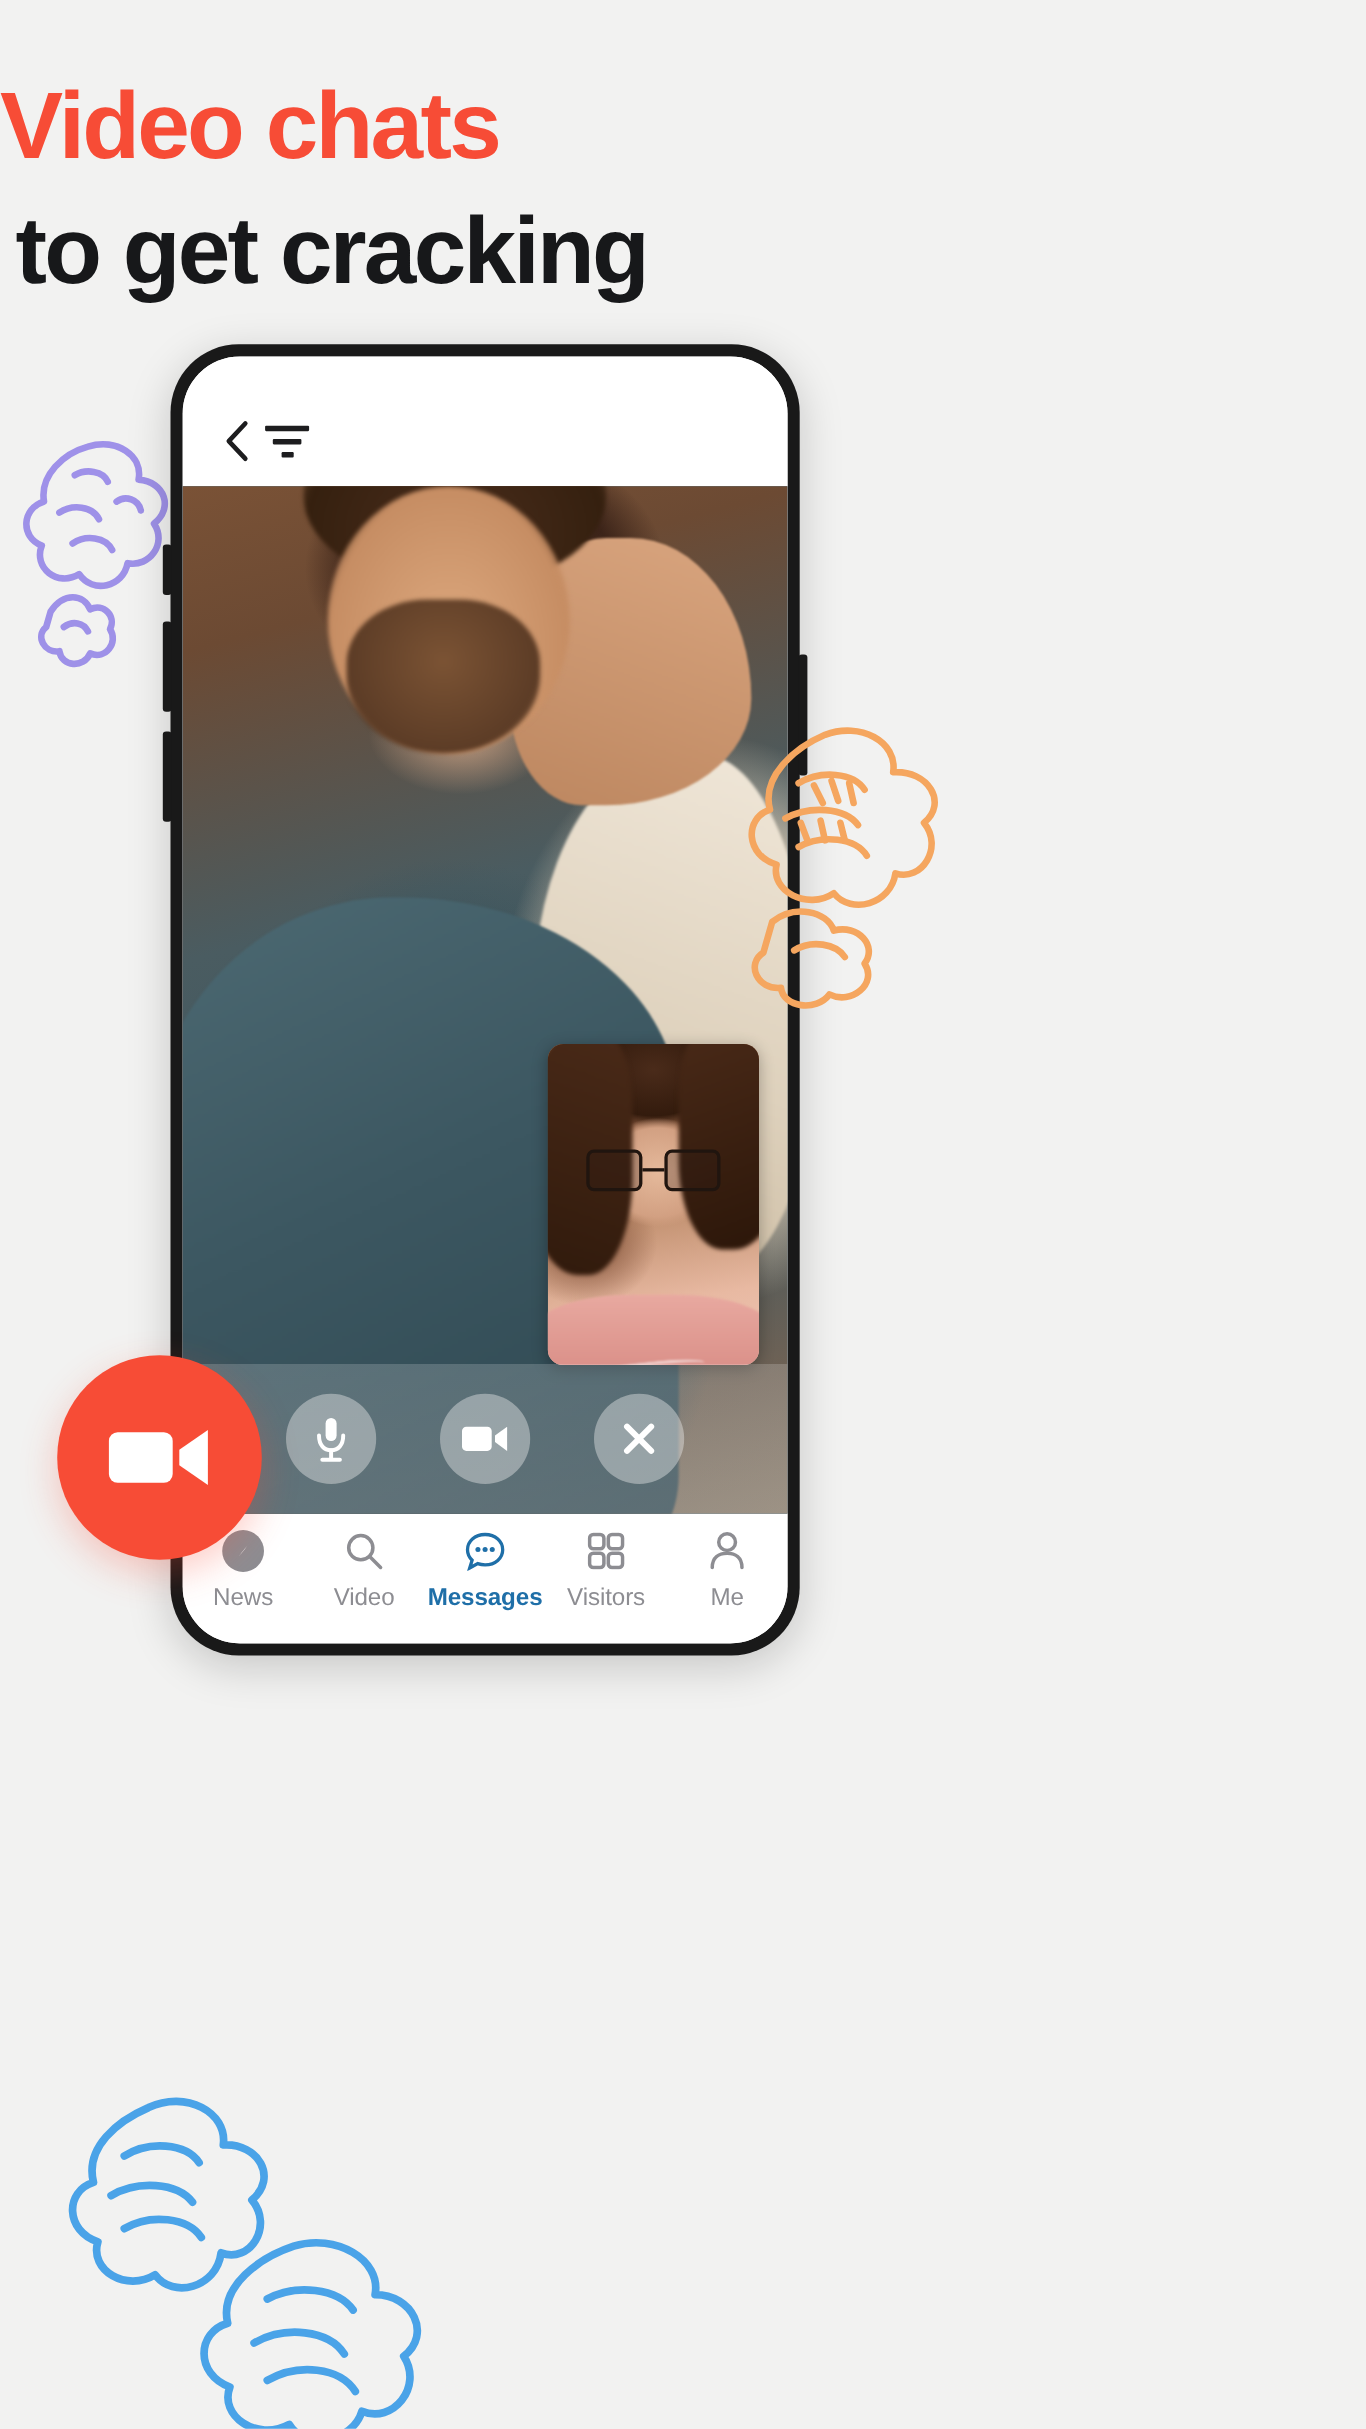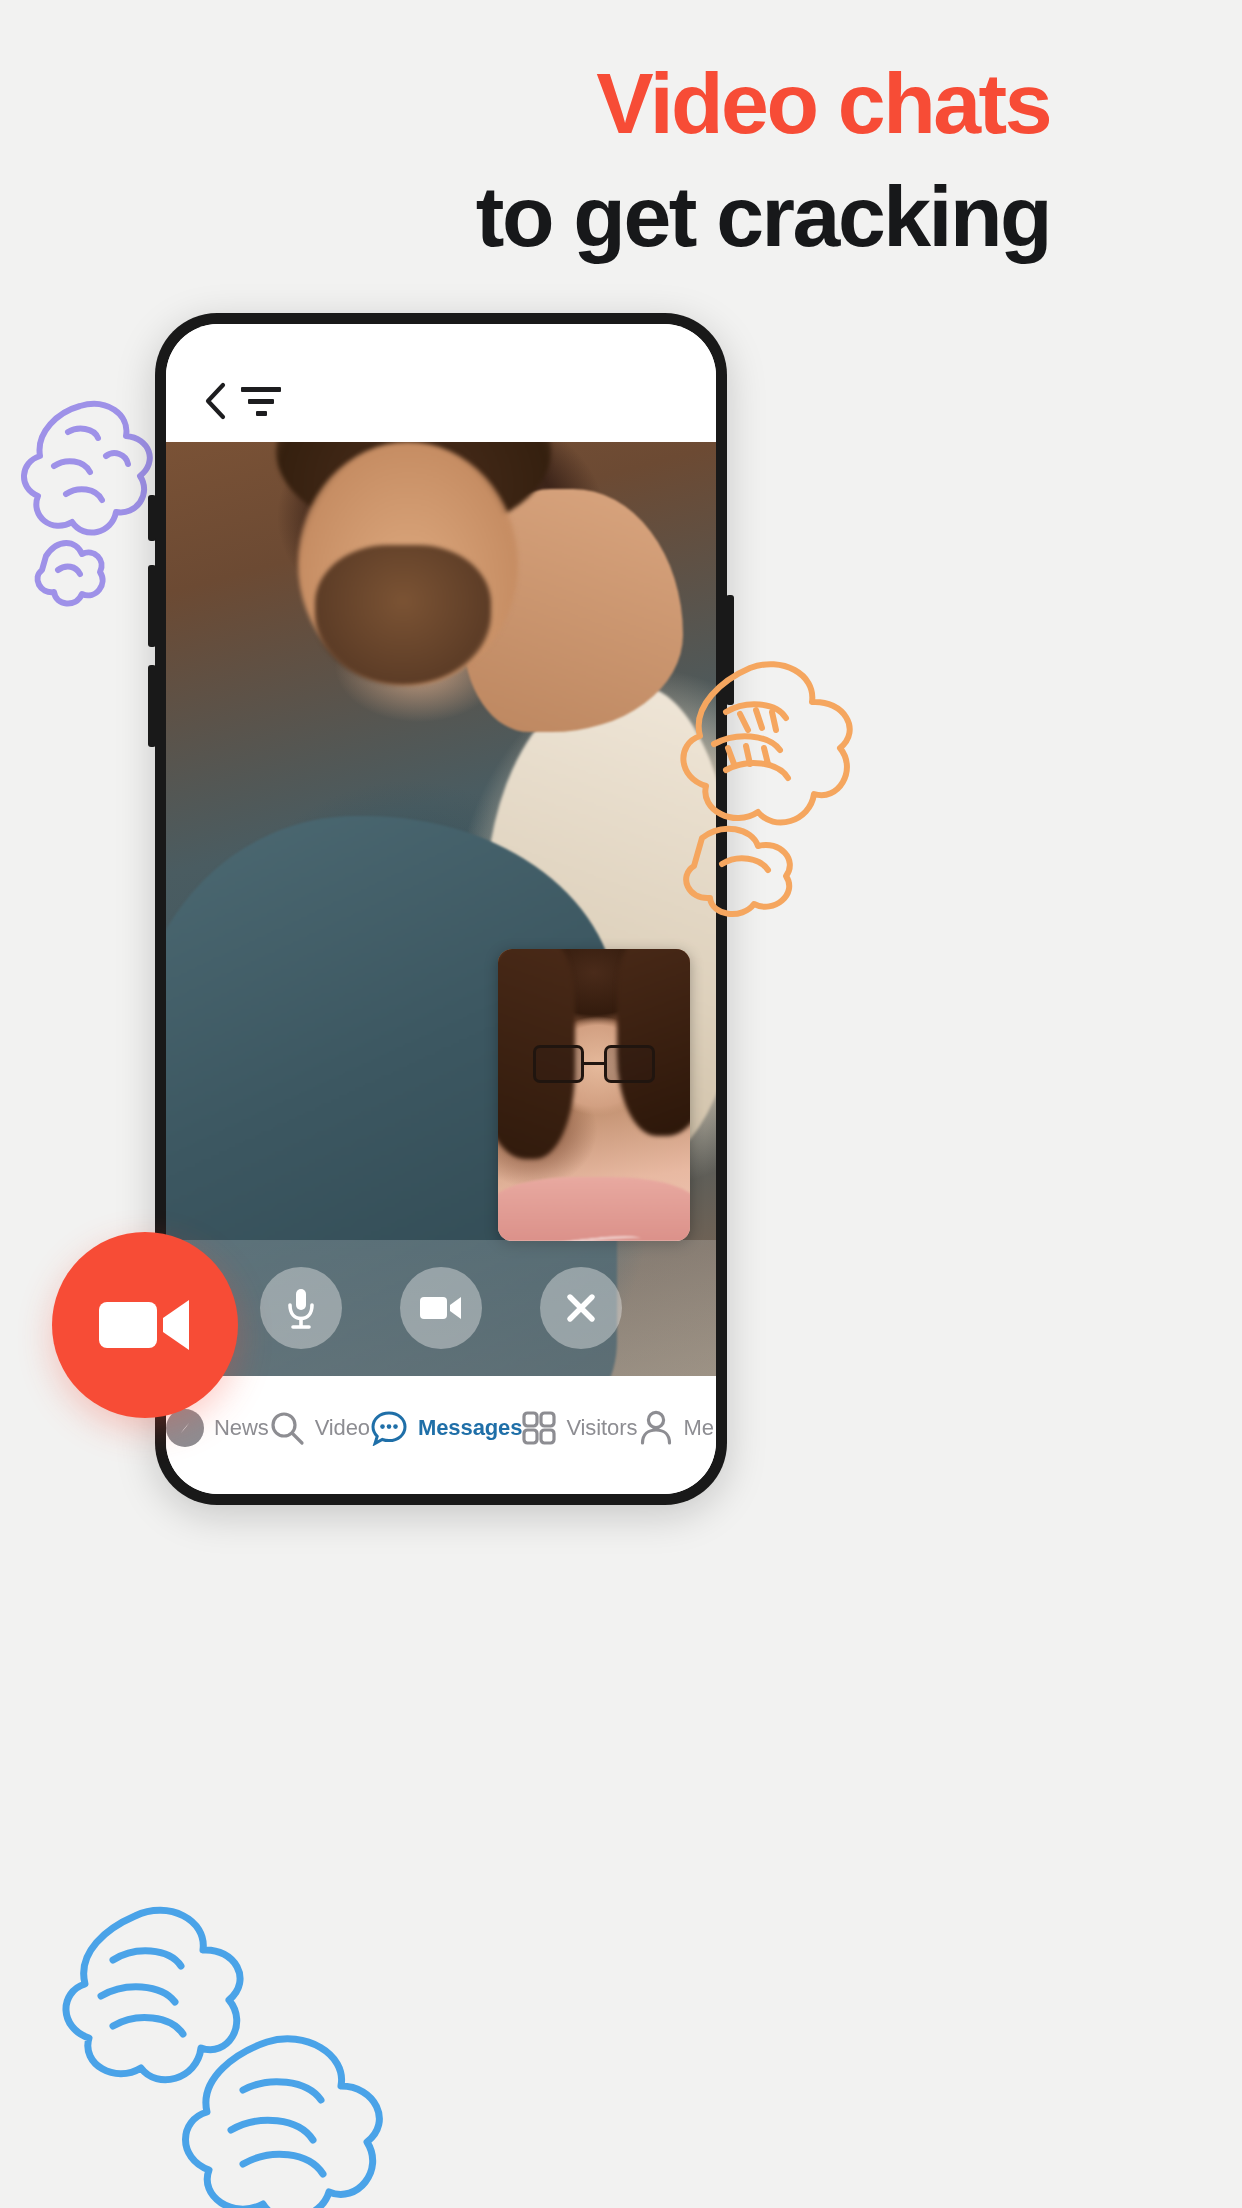--- a/index.html
+++ b/index.html
@@ -12,24 +12,24 @@
 
   body {
     background: #f2f2f1;
     font-family: "Liberation Sans", sans-serif;
     position: relative;
   }
 
   
   .headline-block {
     position: absolute;
-    top: 60px;
+    top: 72px;
     left: 0;
     width: 1050px;
-    text-align: right;
+    text-align: left;
     z-index: 5;
   }
   .headline-line1 {
     font-size: 86px;
     font-weight: 700;
     line-height: 1.02;
     letter-spacing: -2.5px;
     color: #f74c36;
     display: block;
   }
@@ -283,21 +283,21 @@
     flex: 0 0 auto;
     height: 118px;
     background: #ffffff;
     display: flex;
     align-items: center;
     padding-bottom: 14px;
   }
   .tab {
     flex: 1;
     display: flex;
-    flex-direction: row;
+    flex-direction: column;
     align-items: center;
     justify-content: center;
     gap: 10px;
     cursor: pointer;
   }
   .tab-icon { height: 38px; display: flex; align-items: center; justify-content: center; }
   .tab-label {
     font-size: 22px;
     color: #8d8d92;
     letter-spacing: -0.1px;

